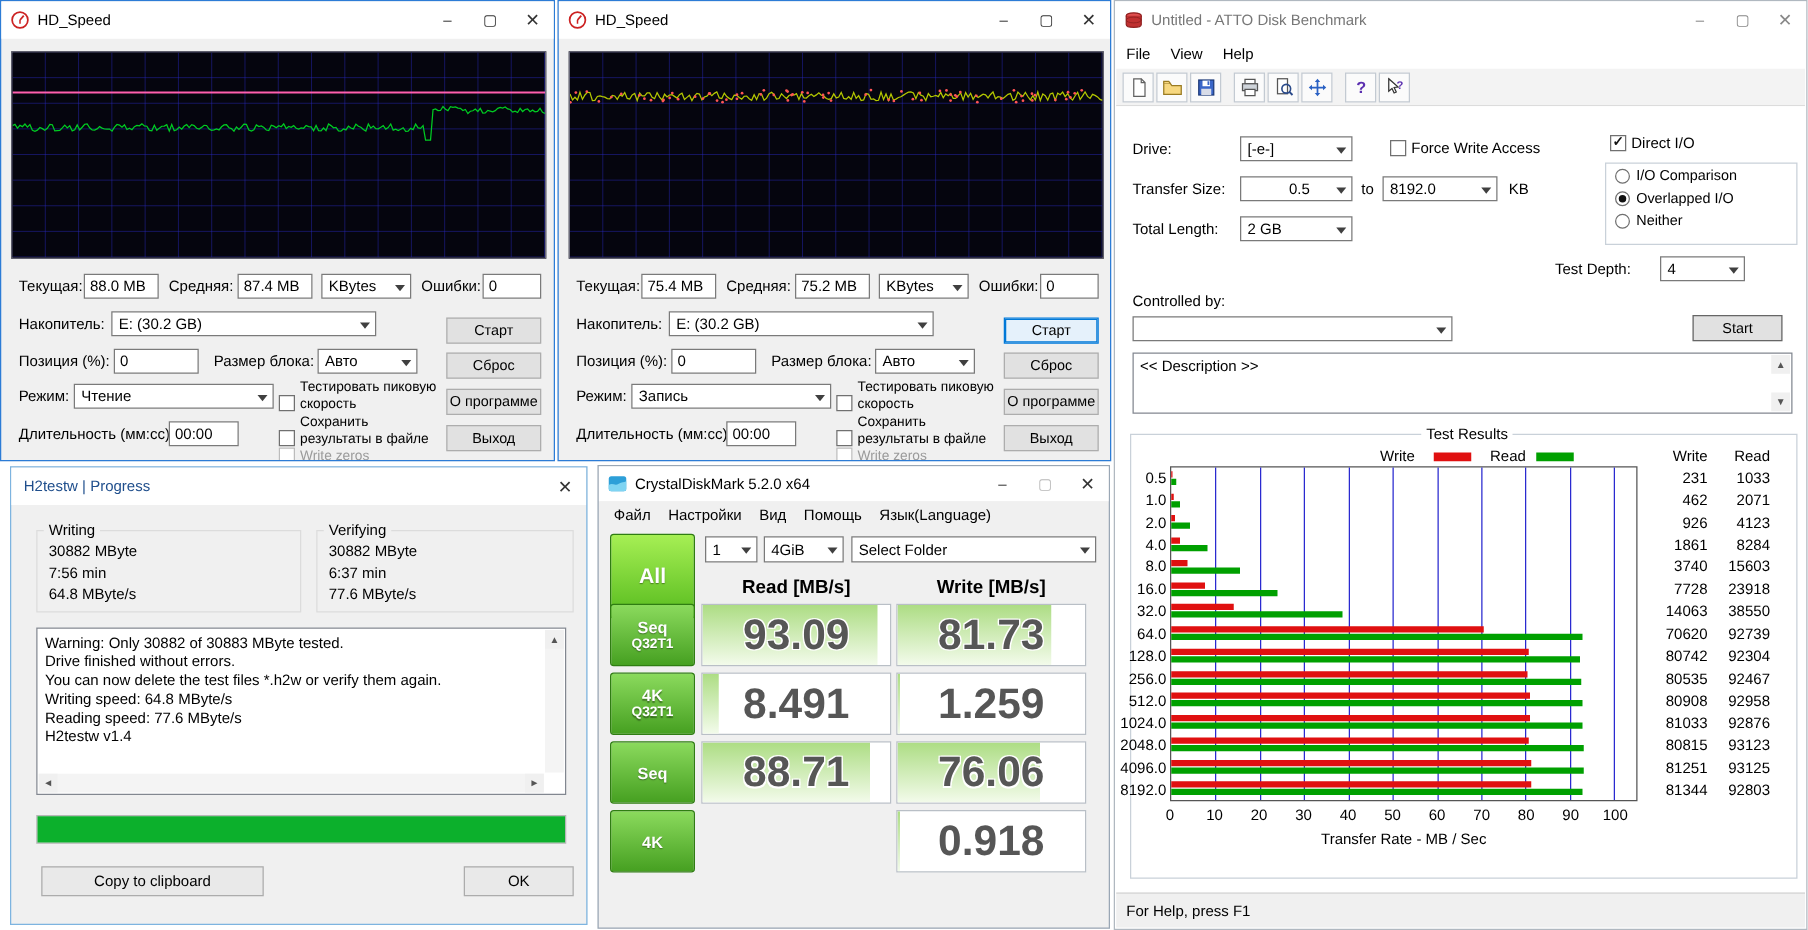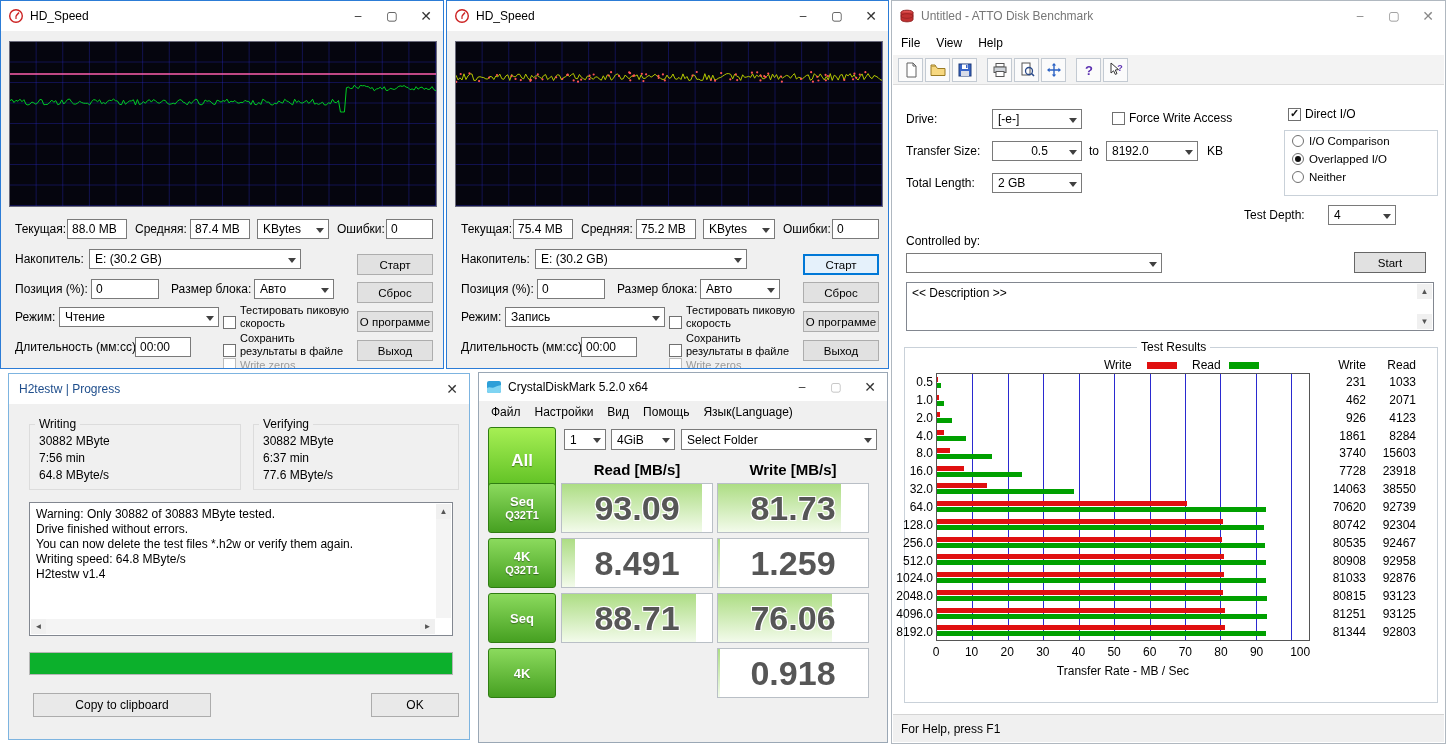--- a/index.html
+++ b/index.html
@@ -598,21 +598,21 @@
       <span style="left: 44px;">0</span>
       <span style="left: 79.619px;">10</span>
       <span style="left: 115.238px;">20</span>
       <span style="left: 150.857px;">30</span>
       <span style="left: 186.476px;">40</span>
       <span style="left: 222.095px;">50</span>
       <span style="left: 257.714px;">60</span>
       <span style="left: 293.333px;">70</span>
       <span style="left: 328.952px;">80</span>
       <span style="left: 364.571px;">90</span>
-      <span style="left: 400.19px; margin-left: 8px;">100</span>
+      <span style="left: 400.19px;">100</span>
     </div>
   <span class="lbl" style="left:44px;top:660px;width:374px;text-align:center">Transfer Rate - MB / Sec</span>
 
   <div class="statusbar">
       <span>For Help, press F1</span>
     </div>
 </div>
 
 <div class="window" style="left:8px;top:373px;width:462px;height:367px;border:1px solid #7db4e0">
   <div class="titlebar">
@@ -629,20 +629,21 @@
   <div class="groupframe" style="left:244px;top:50px;width:206px;height:66px;border-color:#dcdcdc"></div>
   <span class="grouplabel" style="left:250px;top:43px;background:#f0f0f0">Verifying</span>
   <span class="h2-line" style="left:254px;top:60px">30882 MByte</span>
   <span class="h2-line" style="left:254px;top:77px">6:37 min</span>
   <span class="h2-line" style="left:254px;top:94px">77.6 MByte/s</span>
   <div class="h2-log">
     <div>Warning: Only 30882 of 30883 MByte tested.</div>
     <div>Drive finished without errors.</div>
     <div>You can now delete the test files *.h2w or verify them again.</div>
     <div>Writing speed: 64.8 MByte/s</div>
+    <div>Reading speed: 77.6 MByte/s</div>
     <div>H2testw v1.4</div>
     <div class="sb-track-v"></div>
     <div class="sb-btn" style="right:1px;top:1px">▲</div>
     <div class="sb-track-h"></div>
     <div class="sb-btn" style="left:1px;bottom:1px">◄</div>
     <div class="sb-btn" style="right:17px;bottom:1px">►</div>
   </div>
   <div class="h2-prog">
       <div class="h2-fill" style="width: 100%;"></div>
     </div>

